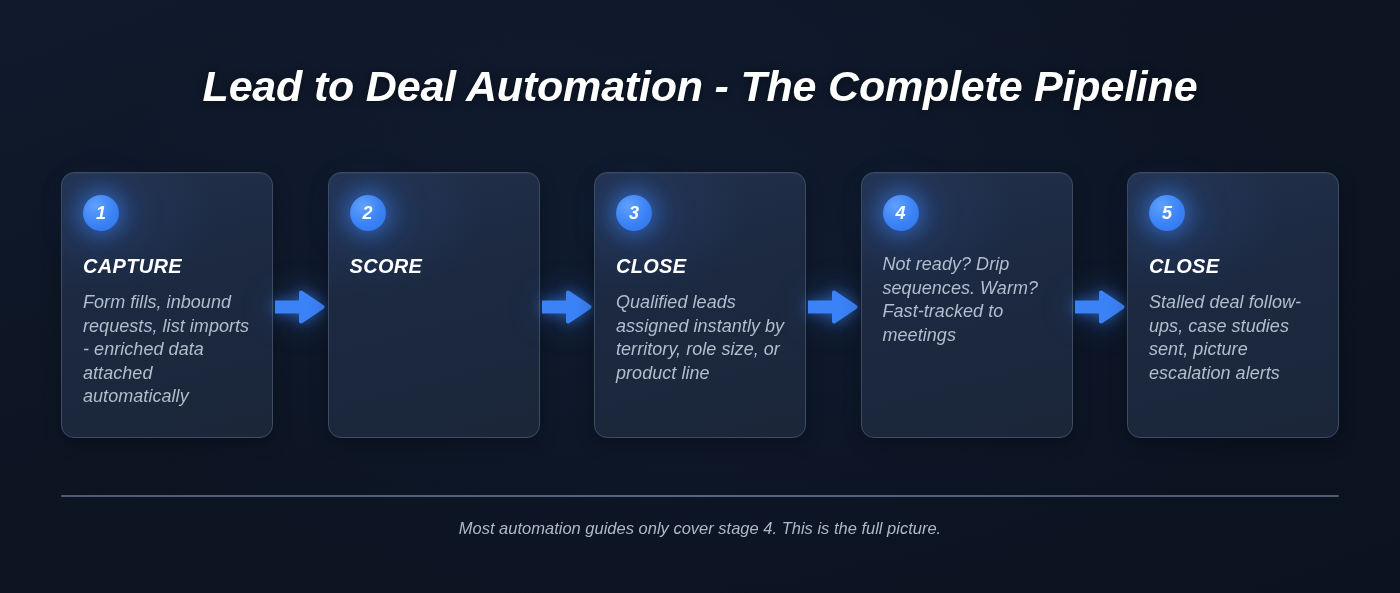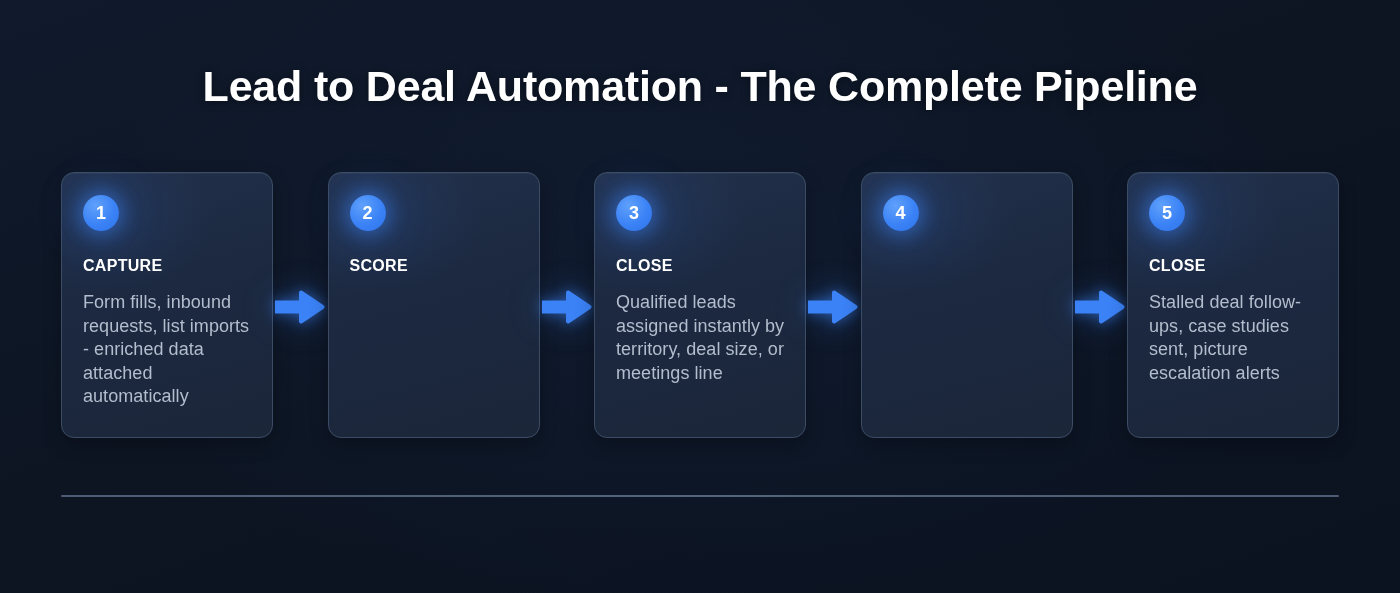--- a/index.html
+++ b/index.html
@@ -16,20 +16,21 @@
   }
 
   .page {
     position: relative;
     width: 1400px;
     height: 593px;
     background:
       radial-gradient(900px 500px at 50% 45%, rgba(30,58,110,0.16), rgba(0,0,0,0) 70%),
       linear-gradient(160deg, #101a2c 0%, #0d1523 45%, #0b1220 100%);
     box-sizing: border-box;
+    font-style: italic;
   }
 
   
   .title {
     position: absolute;
     top: 58px;
     left: 0;
     width: 1400px;
     text-align: center;
     font-size: 43px;
@@ -75,21 +76,21 @@
                 0 0 40px 10px rgba(59,130,246,0.18);
     color: #ffffff;
     font-size: 18px;
     font-weight: bold;
     line-height: 36px;
     text-align: center;
     margin-bottom: 22px;
   }
 
   .card-title {
-    font-size: 16px;
+    font-size: 20px;
     font-weight: bold;
     color: #ffffff;
     letter-spacing: 0.3px;
     line-height: 26px;
     margin-bottom: 12px;
   }
 
   .card-desc {
     font-size: 18px;
     line-height: 23.5px;
@@ -161,43 +162,45 @@
 
     <div class="arrow">
       <svg width="50" height="34" viewBox="0 0 50 34" fill="none">
         <path d="M0 12.5 H26 V2.5 L47.5 17 L26 31.5 V21.5 H0 Z" fill="#3b82f6" stroke="#3b82f6" stroke-width="4" stroke-linejoin="round"></path>
       </svg>
     </div>
 
     <div class="card">
       <div class="badge">3</div>
       <div class="card-title">CLOSE</div>
-      <div class="card-desc">Qualified leads assigned instantly by territory, deal size, or meetings line</div>
+      <div class="card-desc">Qualified leads assigned instantly by territory, role size, or product line</div>
     </div>
 
     <div class="arrow">
       <svg width="50" height="34" viewBox="0 0 50 34" fill="none">
         <path d="M0 12.5 H26 V2.5 L47.5 17 L26 31.5 V21.5 H0 Z" fill="#3b82f6" stroke="#3b82f6" stroke-width="4" stroke-linejoin="round"></path>
       </svg>
     </div>
 
     <div class="card">
       <div class="badge">4</div>
+      <div class="card-desc">Not ready? Drip sequences. Warm? Fast-tracked to meetings</div>
     </div>
 
     <div class="arrow">
       <svg width="50" height="34" viewBox="0 0 50 34" fill="none">
         <path d="M0 12.5 H26 V2.5 L47.5 17 L26 31.5 V21.5 H0 Z" fill="#3b82f6" stroke="#3b82f6" stroke-width="4" stroke-linejoin="round"></path>
       </svg>
     </div>
 
     <div class="card">
       <div class="badge">5</div>
       <div class="card-title">CLOSE</div>
       <div class="card-desc">Stalled deal follow-ups, case studies sent, picture escalation alerts</div>
     </div>
 
   </div>
 
   <div class="divider"></div>
 
+  <div class="footer">Most automation guides only cover stage 4. This is the full picture.</div>
 
 </div>
 
 </body></html>

